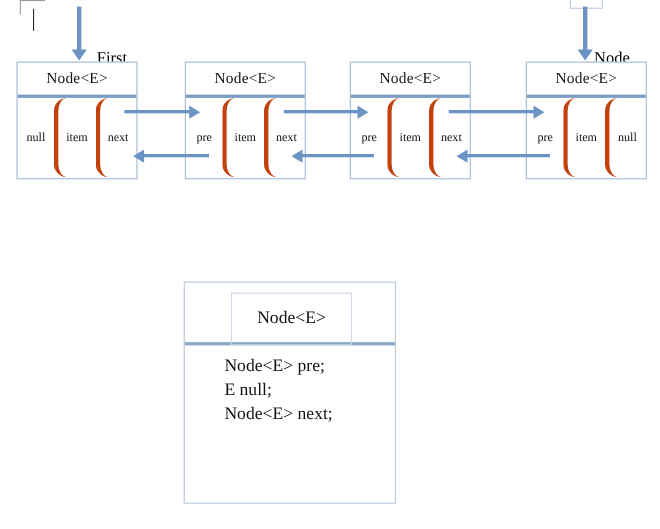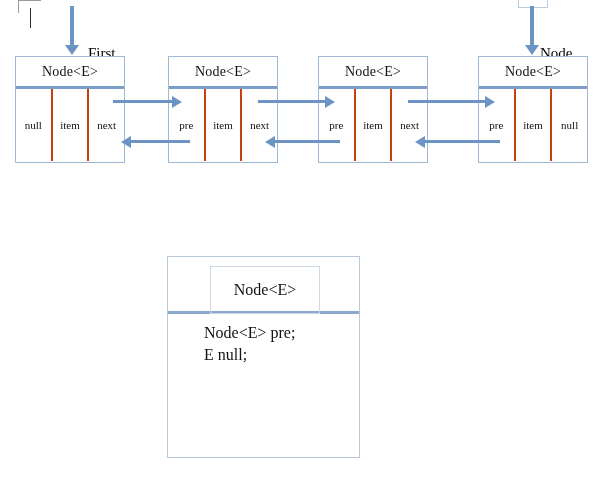--- a/index.html
+++ b/index.html
@@ -104,21 +104,22 @@
   .cell {
     flex: 1 1 0;
     box-sizing: border-box;
     display: flex;
     align-items: center;
     justify-content: center;
     font-size: 11px;
     color: #111111;
   }
   .cell + .cell {
-    border-left: 2px solid #c2410c;
+    border-left: 4px solid #c2410c;
+    border-radius: 12px;
   }
 
   
   .h-arrow {
     position: absolute;
     height: 3px;
     background: #6b94c4;
   }
   .h-arrow.right::after {
     content: "";
@@ -258,16 +259,17 @@
 
   <div class="class-box">
     <div class="class-head">
       <div class="class-title-box">
         <span class="class-title">Node&lt;E&gt;</span>
       </div>
     </div>
     <div class="class-body">
       <div class="field-line">Node&lt;E&gt; pre;</div>
       <div class="field-line">E null;</div>
+      <div class="field-line">Node&lt;E&gt; next;</div>
     </div>
   </div>
 
 </div>
 
 </body></html>

